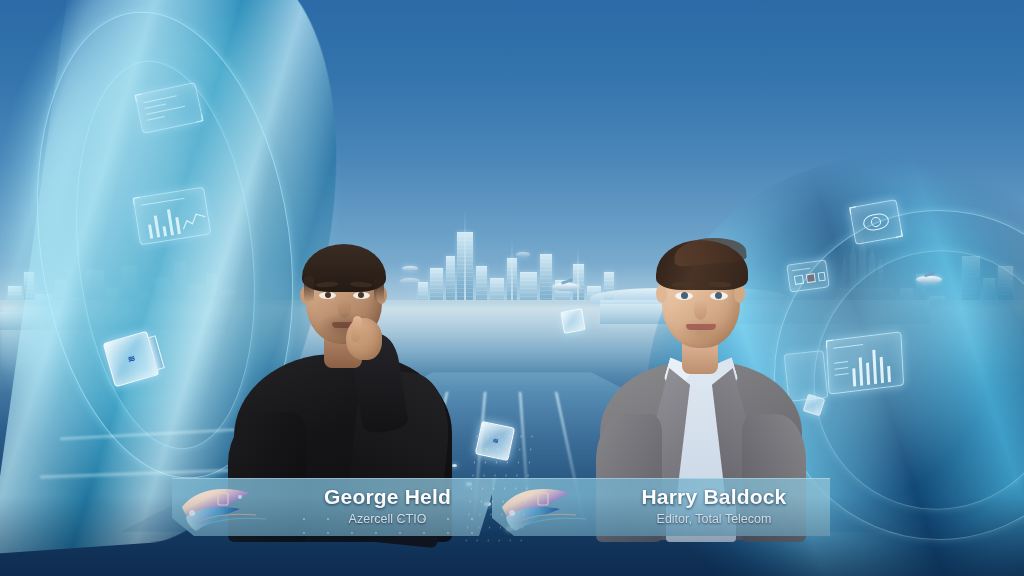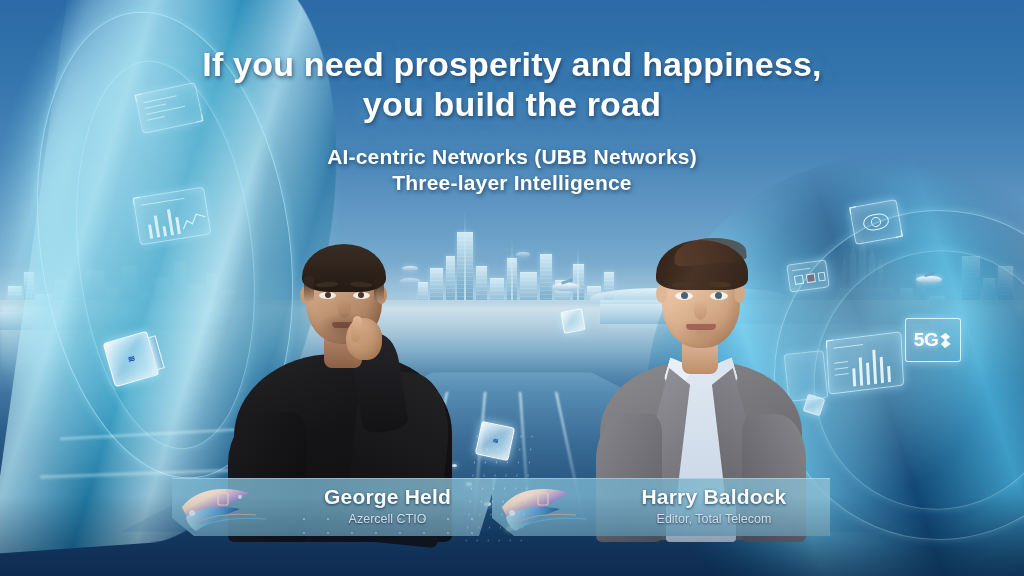--- a/index.html
+++ b/index.html
@@ -444,37 +444,21 @@
     <div class="hud-bar" style="left:52px;height:26px;"></div>
     <div class="hud-bar" style="left:59px;height:16px;"></div>
     <div class="hud-line" style="left:6px;top:22px;width:14px;"></div>
     <div class="hud-line" style="left:6px;top:28px;width:14px;"></div>
     <div class="hud-line" style="left:6px;top:34px;width:14px;"></div>
     <div class="hud-corner" style="left:-1px;top:-1px;border-right:0;border-bottom:0;"></div>
   </div>
 
   <div class="hud" style="left:786px;top:352px;width:40px;height:48px;transform:rotate(-6deg);opacity:.75;"></div>
 
-  <div class="badge5g">
-    <span class="t">5G</span>
-    <svg width="13" height="17" viewBox="0 0 13 17">
-      <path d="M6.5 1 L11 5 L7 8 L11.5 12 L6 16 L2 12 L6 8 L1.5 4.5 Z" fill="rgba(255,255,255,.92)" stroke="rgba(220,248,255,.9)" stroke-width=".5"></path>
-    </svg>
-  </div>
-
-  <div class="titles">
-    <div class="title-main">
-      <div>If you need prosperity and happiness,</div>
-      <div>you build the road</div>
-    </div>
-    <div class="title-sub">
-      <div>AI-centric Networks (UBB Networks)</div>
-      <div>Three-layer Intelligence</div>
-    </div>
-  </div>
+
 
   <div class="person" style="left:228px; width:230px; height:310px; bottom:40px;">
 
     <div class="torso" style="left:6px; top:128px; width:218px; height:188px;
                 background:linear-gradient(160deg,#242427 0%,#151517 40%,#0c0c0e 100%);
                 border-radius:46% 44% 8px 8px / 44% 42% 6px 6px;"></div>
 
     <div class="arm" style="left:0px; top:186px; width:78px; height:130px;
                 background:linear-gradient(120deg,#1d1d20,#0b0b0d);
                 border-radius:50% 20% 6px 6px / 40% 16% 6px 6px;"></div>

